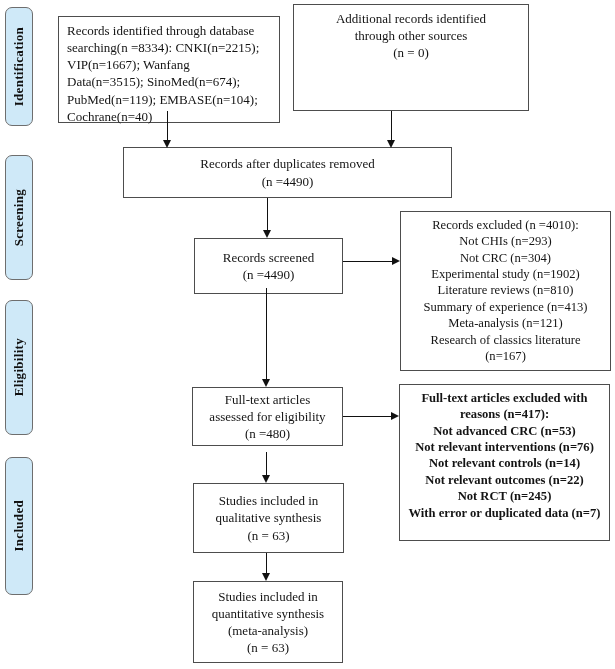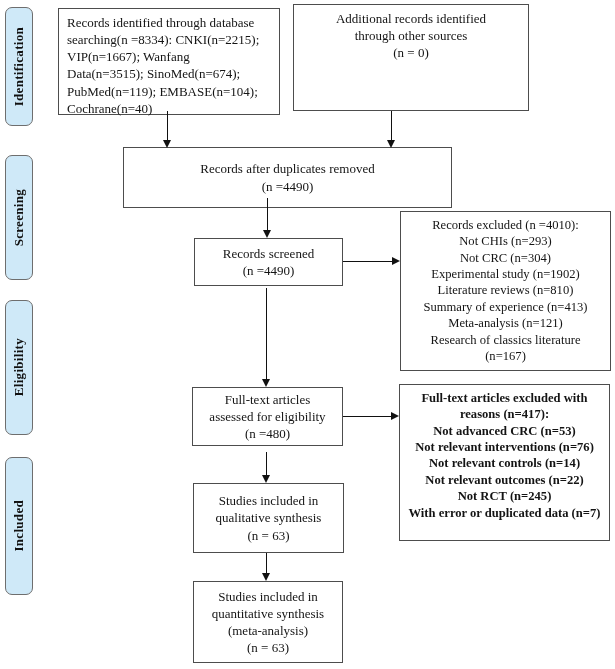--- a/index.html
+++ b/index.html
@@ -106,35 +106,35 @@
   <div class="stage" style="top:155px; height:125px;">
     <span>Screening</span>
   </div>
   <div class="stage" style="top:300px; height:135px;">
     <span>Eligibility</span>
   </div>
   <div class="stage" style="top:457px; height:138px;">
     <span>Included</span>
   </div>
 
-  <div class="box left-align" style="left:58px; top:8px; width:222px; height:107px;">Records identified through database
+  <div class="box left-align" style="left:58px; top:16px; width:222px; height:107px;">Records identified through database
 searching(n =8334): CNKI(n=2215);
 VIP(n=1667); Wanfang
 Data(n=3515); SinoMed(n=674);
 PubMed(n=119); EMBASE(n=104);
 Cochrane(n=40)</div>
 
   <div class="box top-align" style="left:293px; top:4px; width:236px; height:107px;">Additional records identified
 through other sources
 (n = 0)</div>
 
-  <div class="box center-align" style="left:123px; top:147px; width:329px; height:61px;">Records after duplicates removed
+  <div class="box center-align" style="left:123px; top:147px; width:329px; height:51px;">Records after duplicates removed
 (n =4490)</div>
 
-  <div class="box center-align" style="left:194px; top:238px; width:149px; height:48px;">Records screened
+  <div class="box center-align" style="left:194px; top:238px; width:149px; height:56px;">Records screened
 (n =4490)</div>
 
   <div class="box small top-align" style="left:400px; top:211px; width:211px; height:160px;">Records excluded (n =4010):
 Not CHIs (n=293)
 Not CRC (n=304)
 Experimental study (n=1902)
 Literature reviews (n=810)
 Summary of experience (n=413)
 Meta-analysis (n=121)
 Research of classics literature

